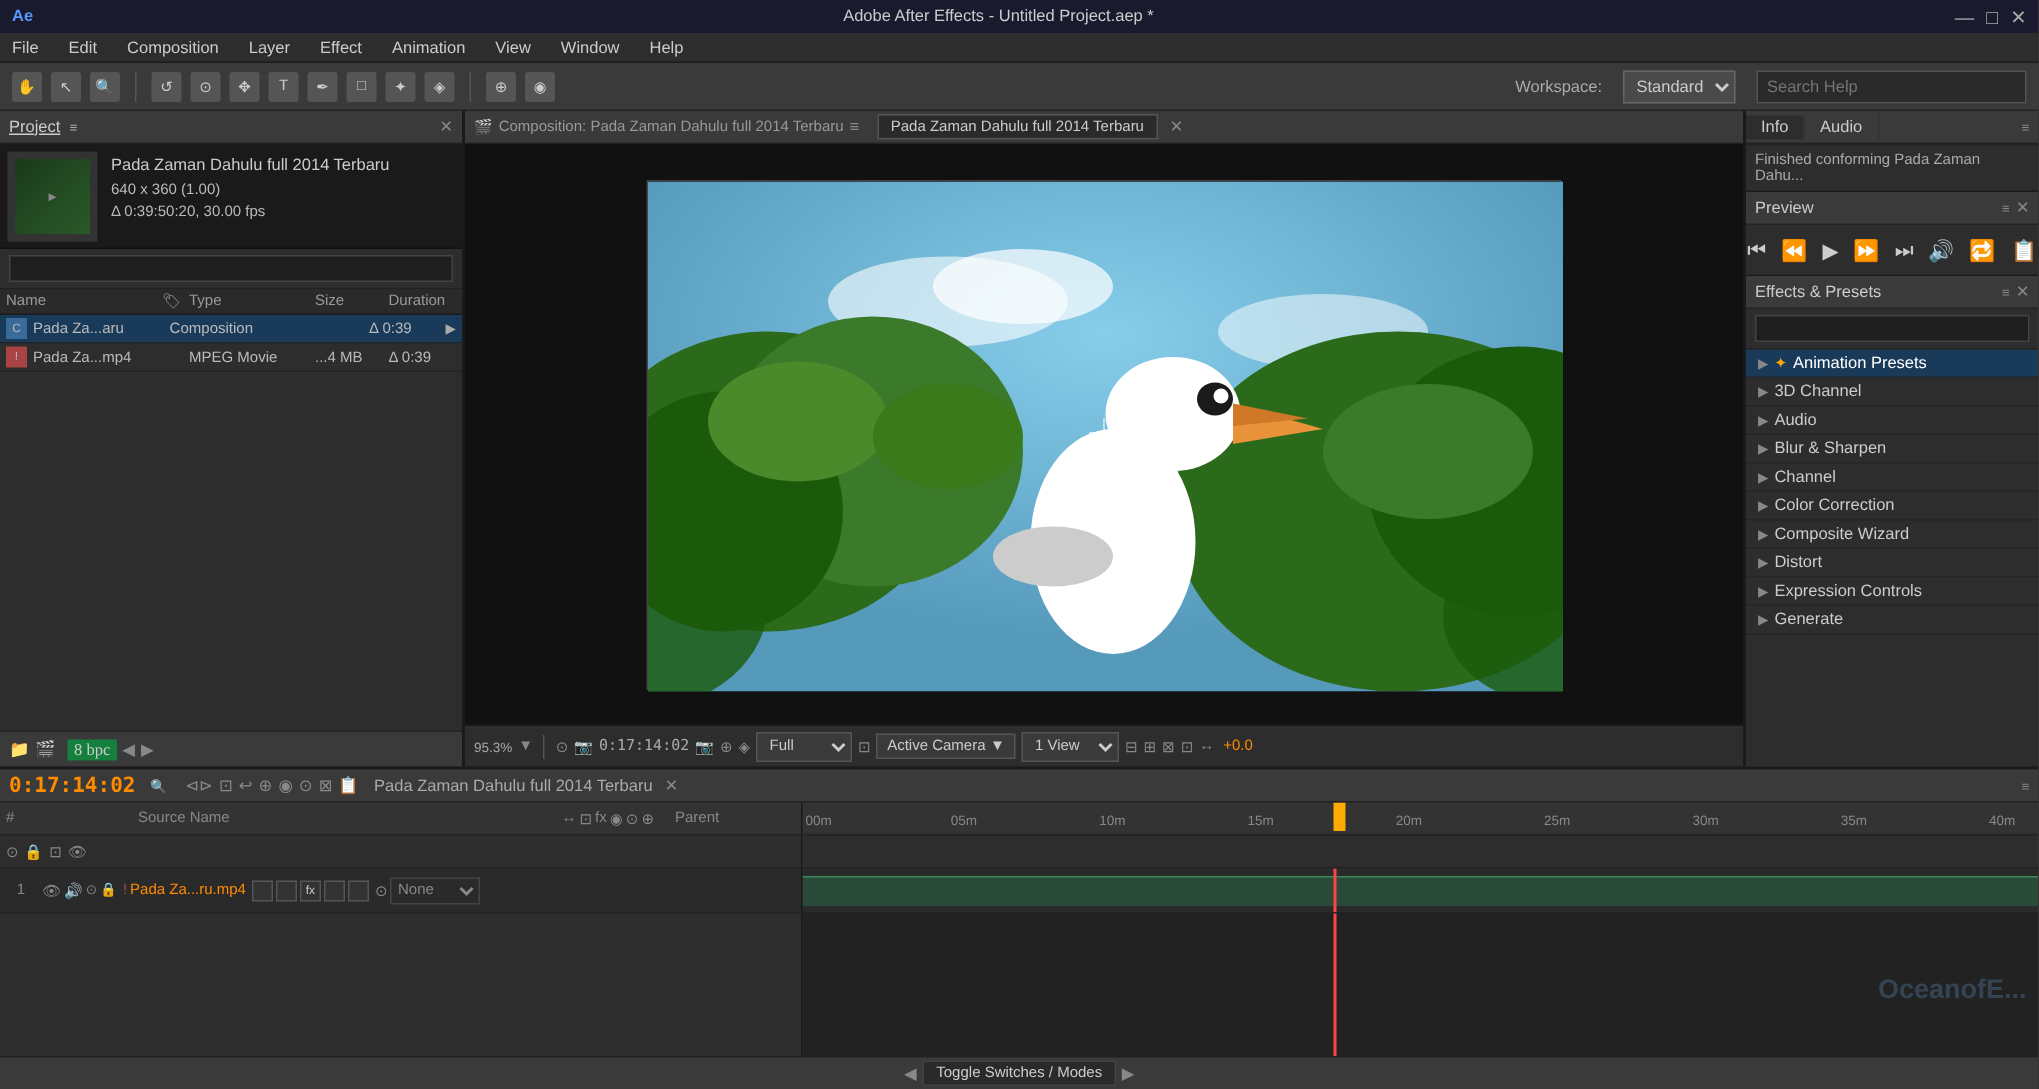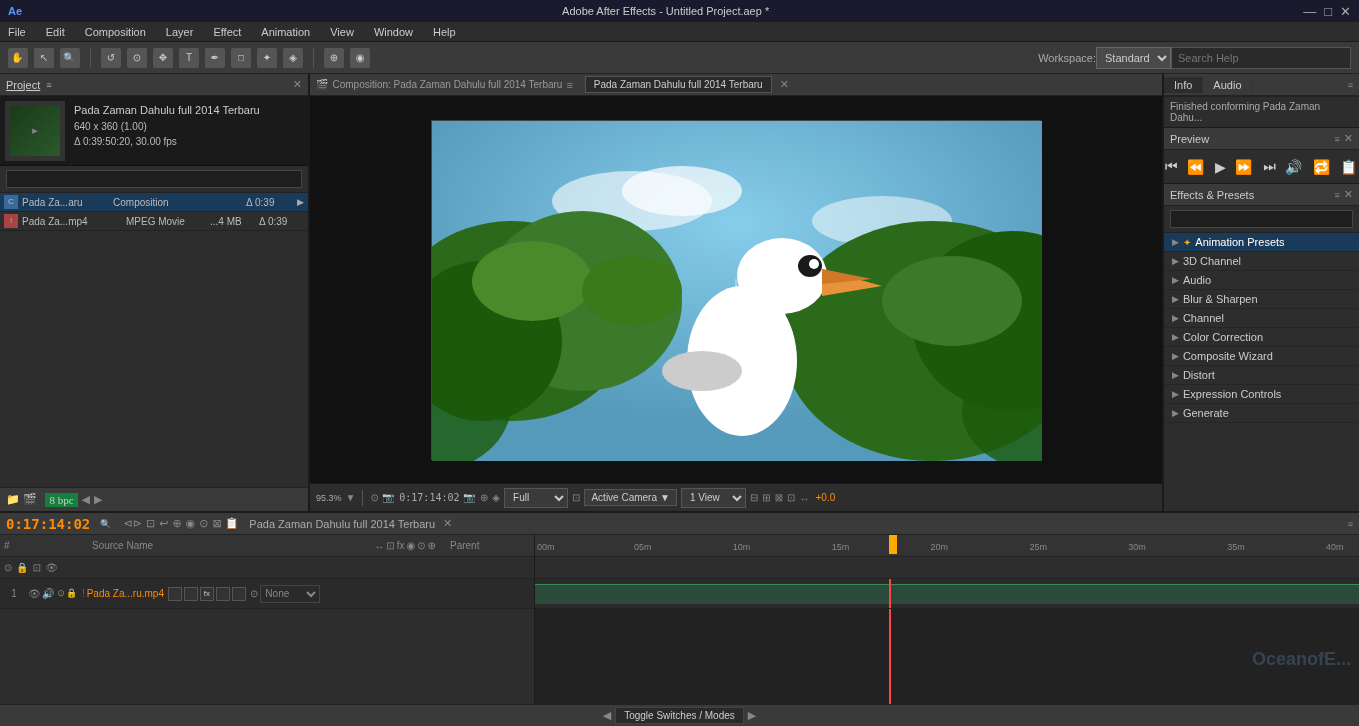--- a/index.html
+++ b/index.html
@@ -35,21 +35,21 @@
       background: #3a3a3a;
       height: 32px;
       display: flex;
       align-items: center;
       padding: 0 8px;
       gap: 6px;
       border-bottom: 1px solid #222;
     }
     .toolbar-icon { width: 20px; height: 20px; background: #555; display: inline-flex; align-items: center; justify-content: center; font-size: 10px; cursor: pointer; border-radius: 2px; }
     .toolbar-sep { width: 1px; height: 20px; background: #555; margin: 0 4px; }
-    .workspace-area { margin-left: auto; display: flex; align-items: center; gap: 0; }
+    .workspace-area { margin-left: auto; display: flex; align-items: center; gap: 14px; }
     .workspace-label { color: #aaa; font-size: 11px; }
     .workspace-select { background: #4a4a4a; border: 1px solid #666; color: #ccc; font-size: 11px; padding: 2px 4px; height: 22px; }
     .search-box { background: #2a2a2a; border: 1px solid #555; color: #ccc; font-size: 11px; padding: 2px 6px; height: 22px; width: 180px; }
 
     
     #left-panel {
       width: 310px;
       background: #2d2d2d;
       border-right: 2px solid #1a1a1a;
       display: flex;
@@ -522,20 +522,27 @@
         </div>
         <div class="preview-info">
           <div class="name">Pada Zaman Dahulu full 2014 Terbaru</div>
           <div>640 x 360 (1.00)</div>
           <div>Δ 0:39:50:20, 30.00 fps</div>
         </div>
       </div>
       <div id="project-search">
         <input type="text" style="width: 100%; background: rgb(30, 30, 30); border: 1px solid rgb(68, 68, 68); color: rgb(204, 204, 204); font-size: 10px; padding: 2px 4px; height: 18px;">
       </div>
+      <div class="file-list-header">
+        <span class="col-name">Name</span>
+        <span style="width:14px;">🏷</span>
+        <span class="col-type">Type</span>
+        <span class="col-size">Size</span>
+        <span class="col-dur">Duration</span>
+      </div>
       <div class="file-item selected">
         <span style="width:14px;height:14px;background:#3a6a9a;display:inline-block;font-size:8px;text-align:center;line-height:14px;">C</span>
         <span class="col-name">Pada Za...aru</span>
         <span style="width:14px;color:#ffcc00;"></span>
         <span class="col-type">Composition</span>
         <span class="col-size"></span>
         <span class="col-dur">Δ 0:39</span>
         <span style="color:#aaa;font-size:9px;margin-left:2px;">▶</span>
       </div>
       <div class="file-item">

